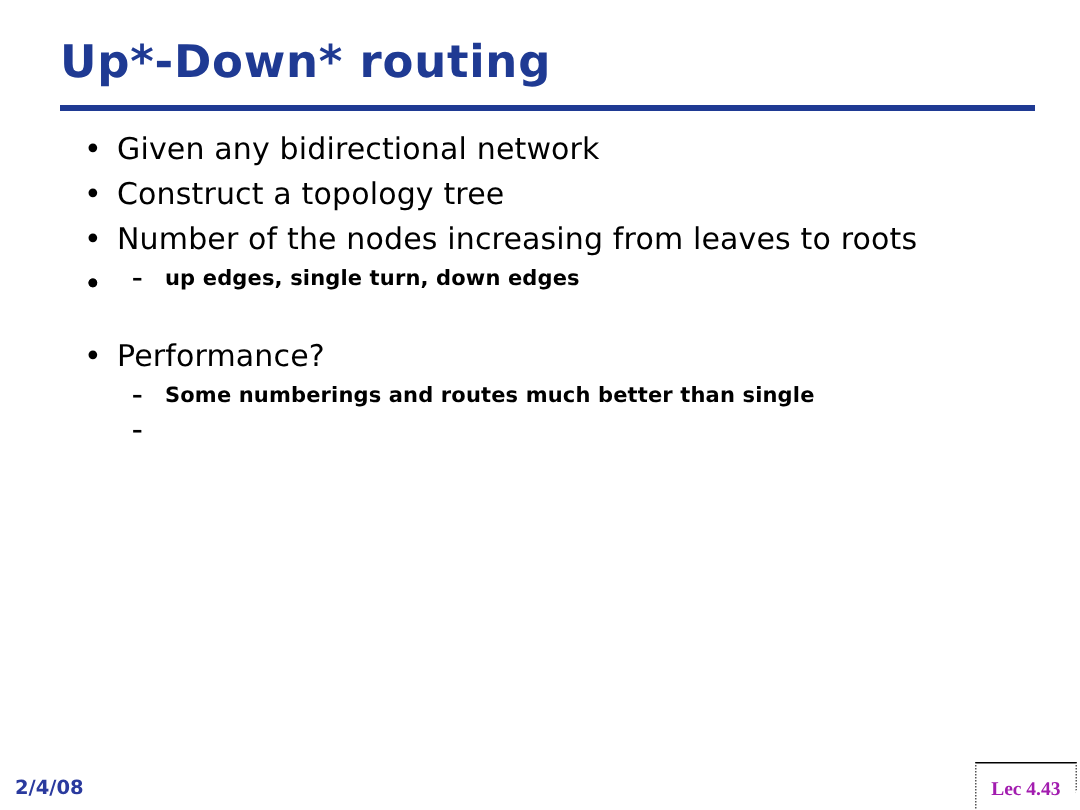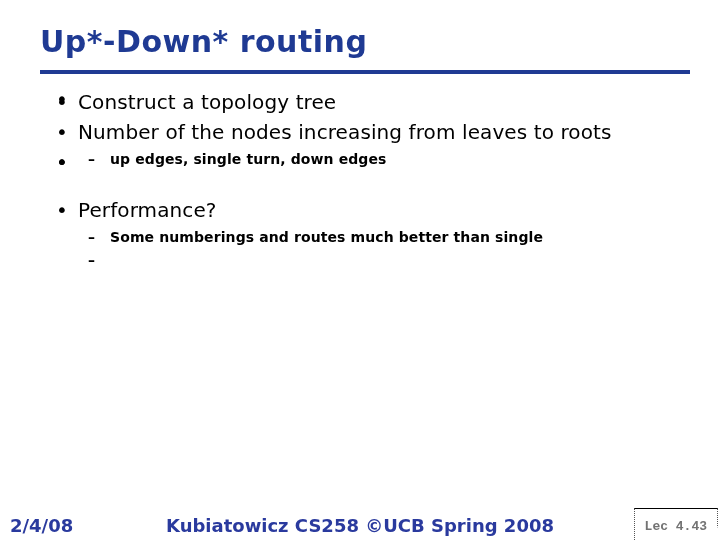--- a/index.html
+++ b/index.html
@@ -101,21 +101,21 @@
     position: absolute;
     left: 0;
     top: 512px;
     width: 720px;
     height: 28px;
   }
   .footer-text {
     position: absolute;
     color: #2A3A9E;
     font-family: "DejaVu Sans", sans-serif;
-    font-size: 18px;
+    font-size: 13px;
     font-weight: bold;
     line-height: 20px;
     white-space: nowrap;
   }
   #footer-date {
     left: 10px;
     top: 4px;
   }
   #footer-center {
     left: 0;
@@ -128,41 +128,42 @@
     right: 2px;
     top: -4px;
     padding: 6px 10px 4px 10px;
     border-top: 1px solid #000000;
     border-left: 1px dotted #555555;
     border-right: 1px dotted #555555;
     border-bottom: none;
   }
   #footer-lec {
     position: static;
-    color: #737373;
-    font-family: Liberation Mono, monospace;
+    color: #a21caf;
+    font-family: Liberation Serif, serif;
     font-size: 13px;
     font-weight: bold;
     line-height: 18px;
     white-space: nowrap;
   }
 </style>
 </head>
 <body>
 
 <div id="slide">
 
   <div id="title">Up*-Down* routing</div>
 
   <div id="title-rule"></div>
 
   <div id="body">
 
     <div class="bullet-l1">
       <span class="marker">•</span>
+      <span>Given any bidirectional network</span>
     </div>
 
     <div class="bullet-l1">
       <span class="marker">•</span>
       <span>Construct a topology tree</span>
     </div>
 
     <div class="bullet-l1">
       <span class="marker">•</span>
       <span>Number of the nodes increasing from leaves to roots</span>
@@ -195,20 +196,19 @@
 
     <div class="bullet-l2">
       <span class="marker">–</span>
     </div>
 
   </div>
 
   <div id="footer">
     <div class="footer-text" id="footer-date">2/4/08</div>
 
-    <div class="footer-text" id="footer-center">Kubiatowicz CS258 ©UCB Spring 2008</div>
 
     <div id="footer-lec-box">
       <span id="footer-lec">Lec 4.43</span>
     </div>
   </div>
 
 </div>
 
 </body></html>

